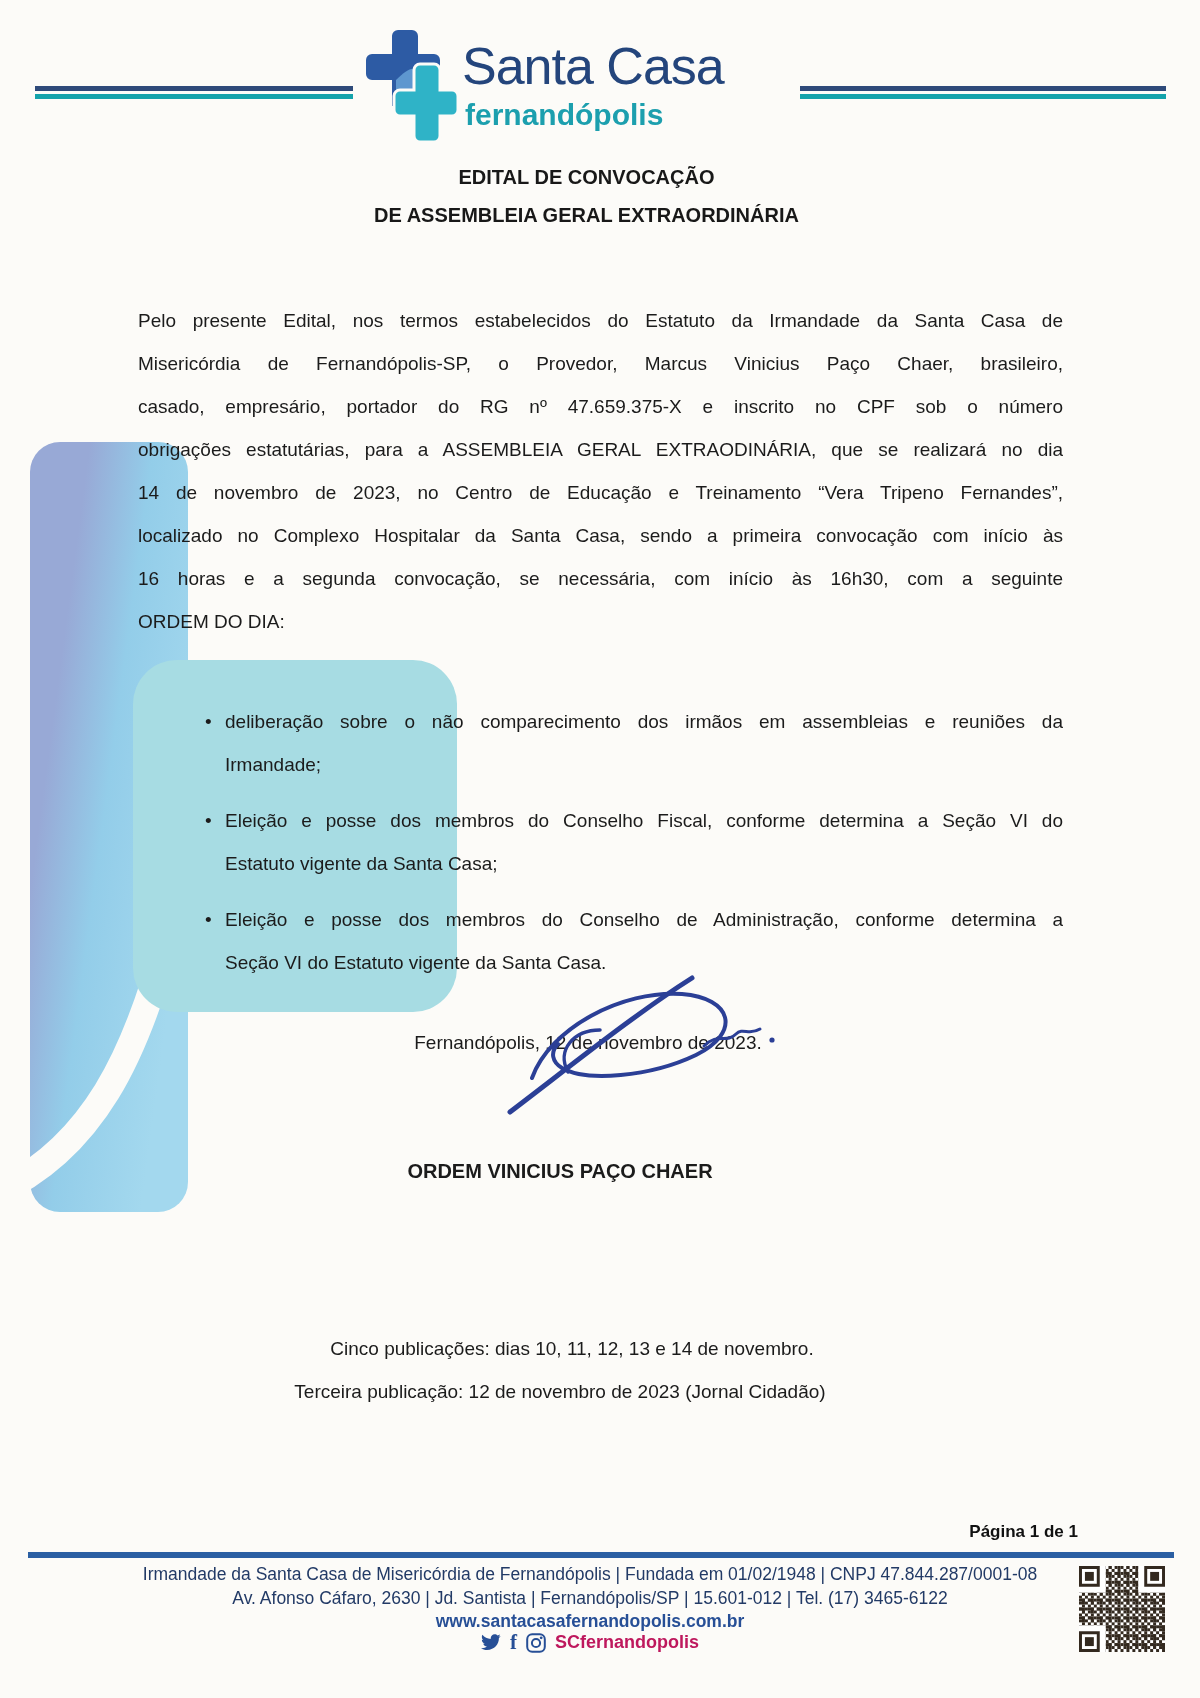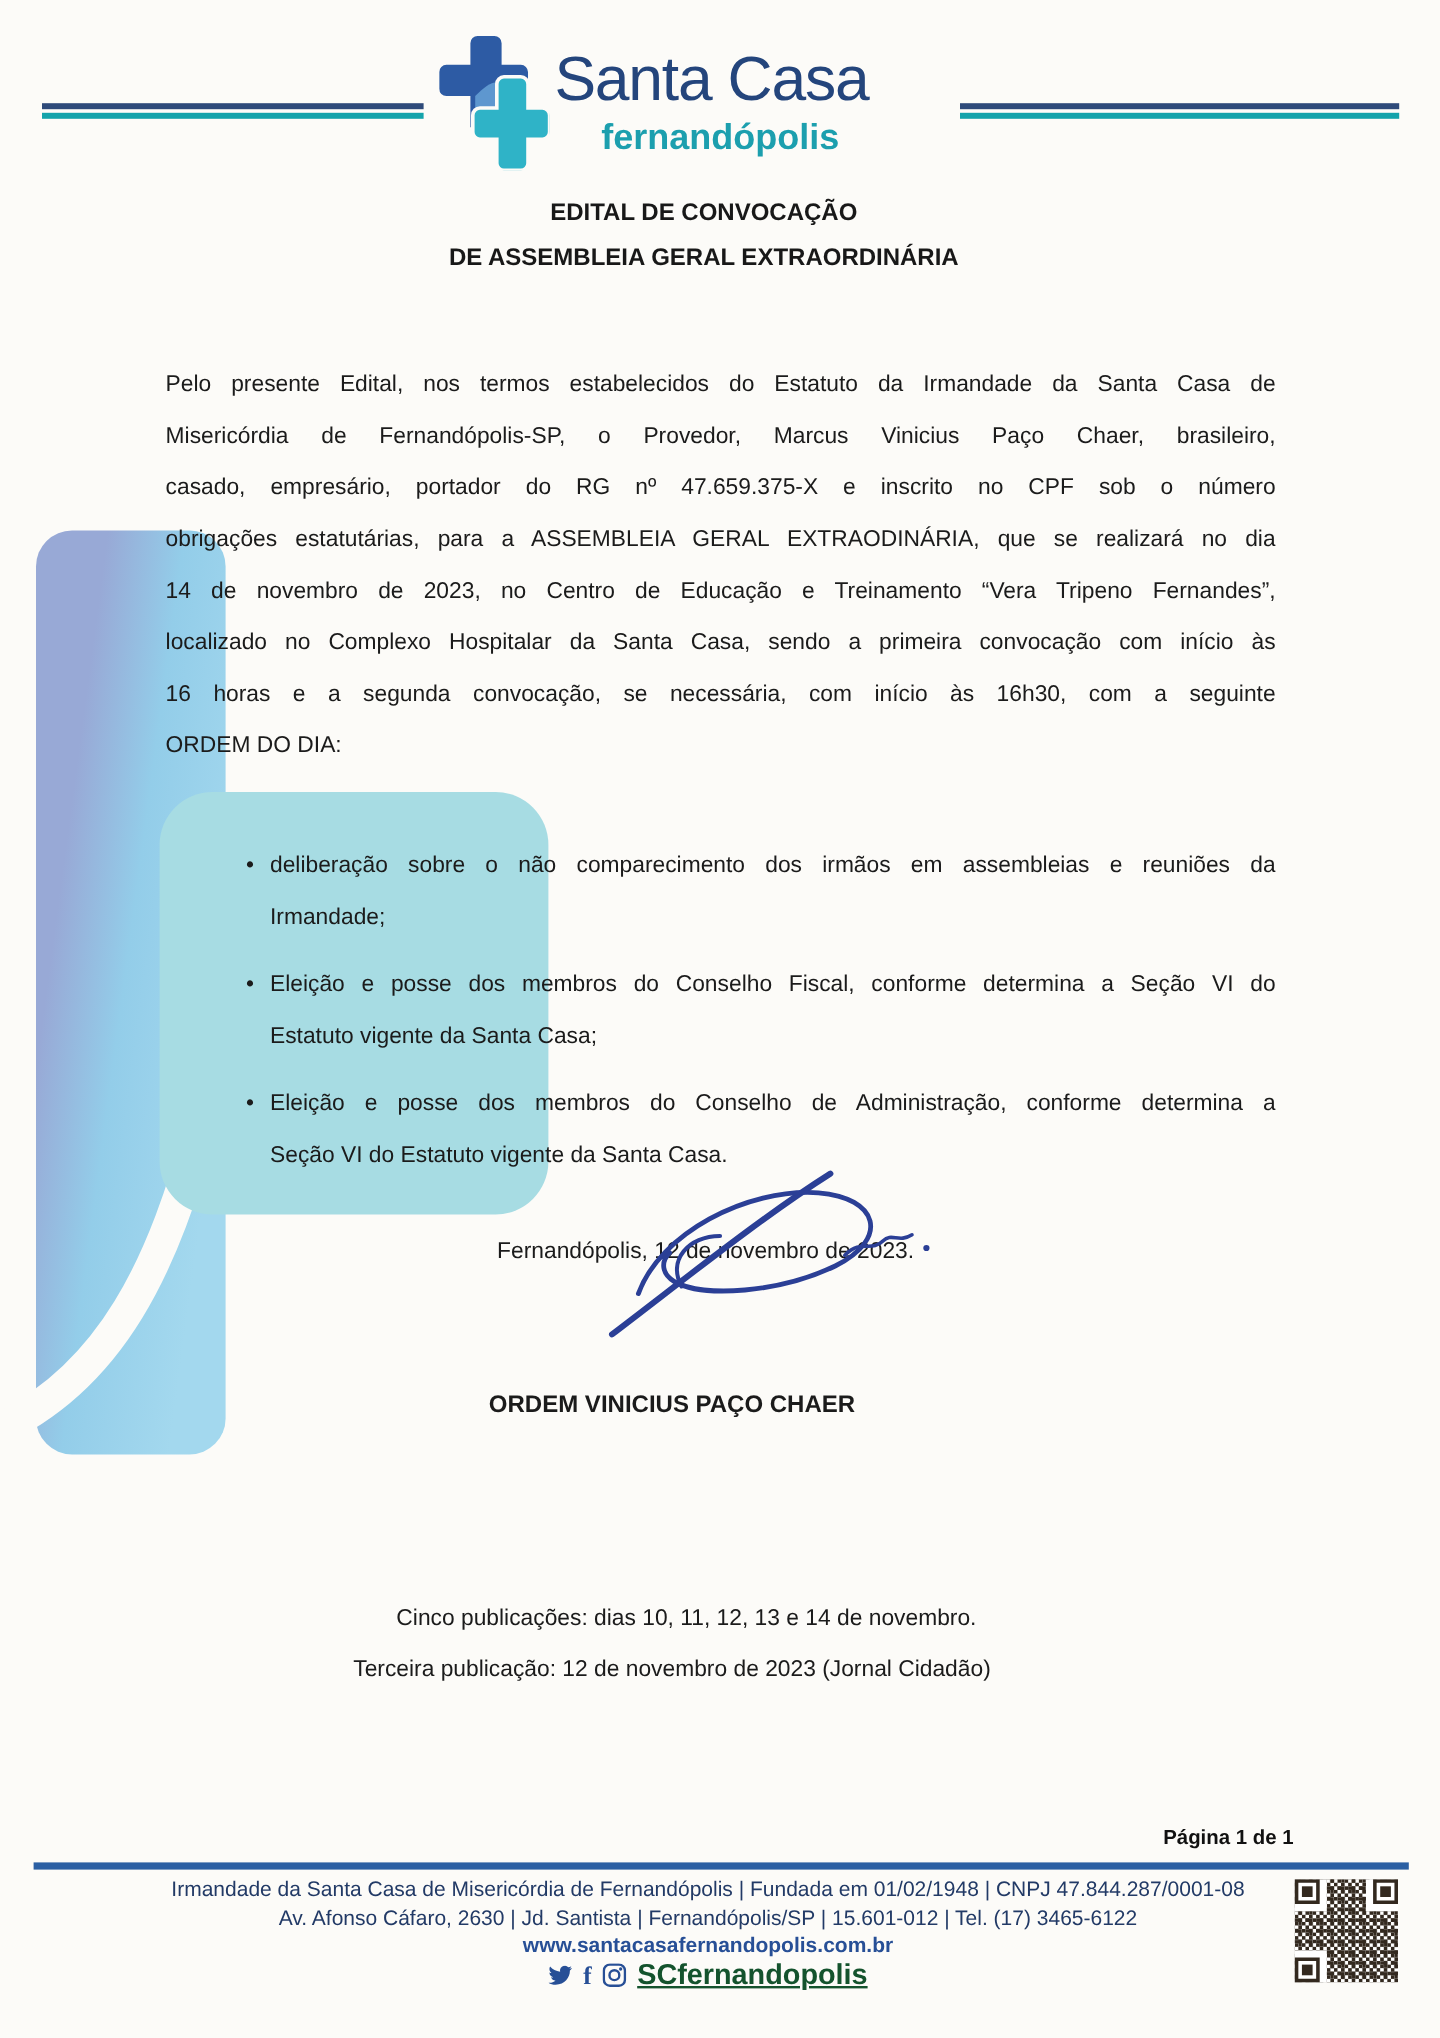--- a/index.html
+++ b/index.html
@@ -8,21 +8,21 @@
     background:#fcfbf8;
     font-family:"Liberation Sans",sans-serif;color:#1b1b1b;
   }
   .abs{position:absolute;}
 
   
   .rule{position:absolute;height:5px;}
   .rule.navy{background:#2e4a7a;}
   .rule.teal{background:#14a3ab;}
   .logo-title{position:absolute;left:462px;top:40px;font-size:52px;font-weight:400;color:#24457c;letter-spacing:-1px;line-height:1;}
-  .logo-sub{position:absolute;left:465px;top:100px;font-size:30px;font-weight:700;color:#1c9fae;line-height:1;margin-left:36px;}
+  .logo-sub{position:absolute;left:465px;top:100px;font-size:30px;font-weight:700;color:#1c9fae;line-height:1;}
 
   
   .title-line{position:absolute;left:0;width:1173px;text-align:center;font-weight:700;font-size:20px;color:#181818;}
 
   
   .para{position:absolute;left:138px;top:299px;width:925px;}
   .doc-line{height:43px;line-height:43px;font-size:19px;overflow:hidden;white-space:normal;}
   .just{text-align:justify;}
   .just::after{content:"";display:inline-block;width:100%;height:0;}
 
@@ -35,21 +35,21 @@
   .name-line{font-weight:700;font-size:20px;}
 
   .pagenum{position:absolute;top:1522px;right:122px;font-size:17px;font-weight:700;color:#111;}
 
   
   .footer-rule{position:absolute;left:28px;top:1552px;width:1146px;height:6px;background:#2b5fa3;}
   .f-line{position:absolute;left:0;width:1180px;text-align:center;color:#223a66;font-size:17.5px;}
   .f-line.blue{color:#274f96;font-weight:700;}
   .social-row{position:absolute;left:0;top:1632px;width:1180px;display:flex;justify-content:center;align-items:center;gap:9px;}
   .fb-f{font-size:21px;font-weight:700;color:#274f96;font-family:"Liberation Serif",serif;line-height:1;}
-  .handle{font-size:24px;font-weight:700;color:#14532d;text-decoration:underline;}
+  .handle{font-size:18px;font-weight:700;color:#be185d;}
 
   
   .watermark{position:absolute;left:0;top:0;z-index:0;}
   .content{position:relative;z-index:1;}
   svg{display:block;}
 </style>
 </head>
 <body>
 
 <svg class="watermark" width="1200" height="1698" viewBox="0 0 1200 1698" aria-hidden="true">

